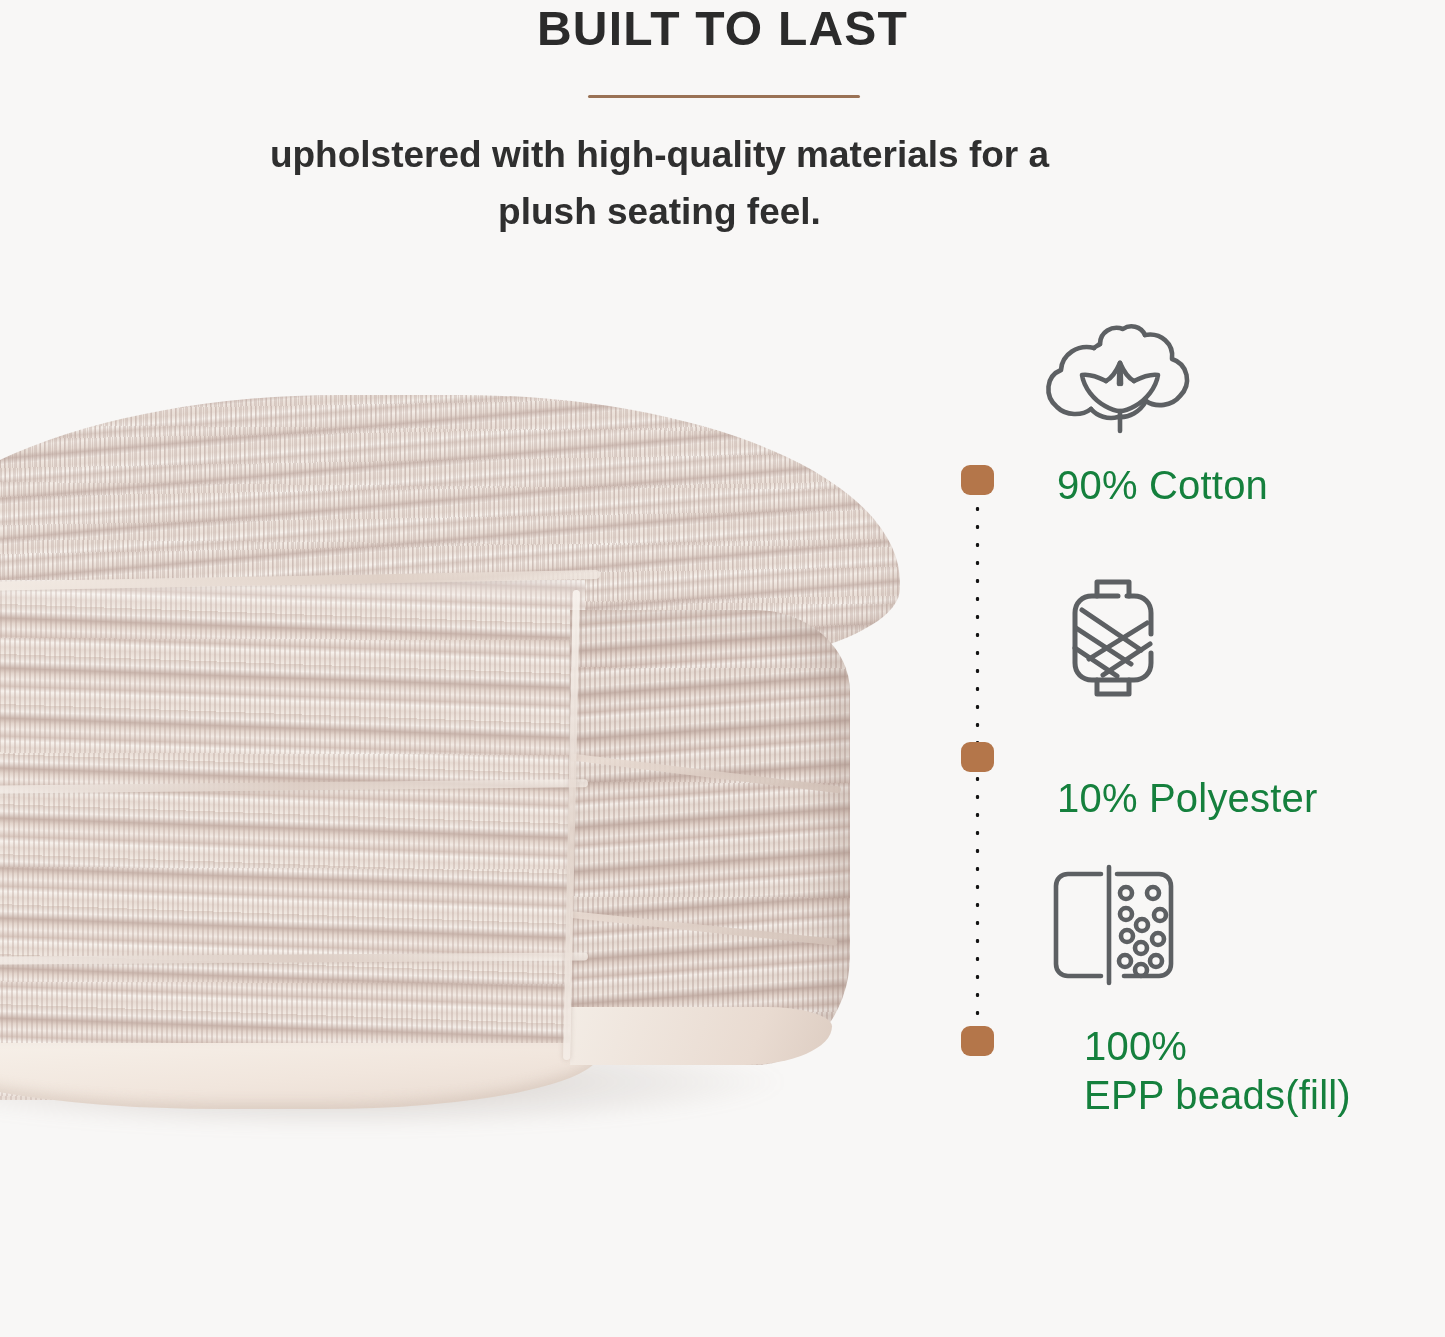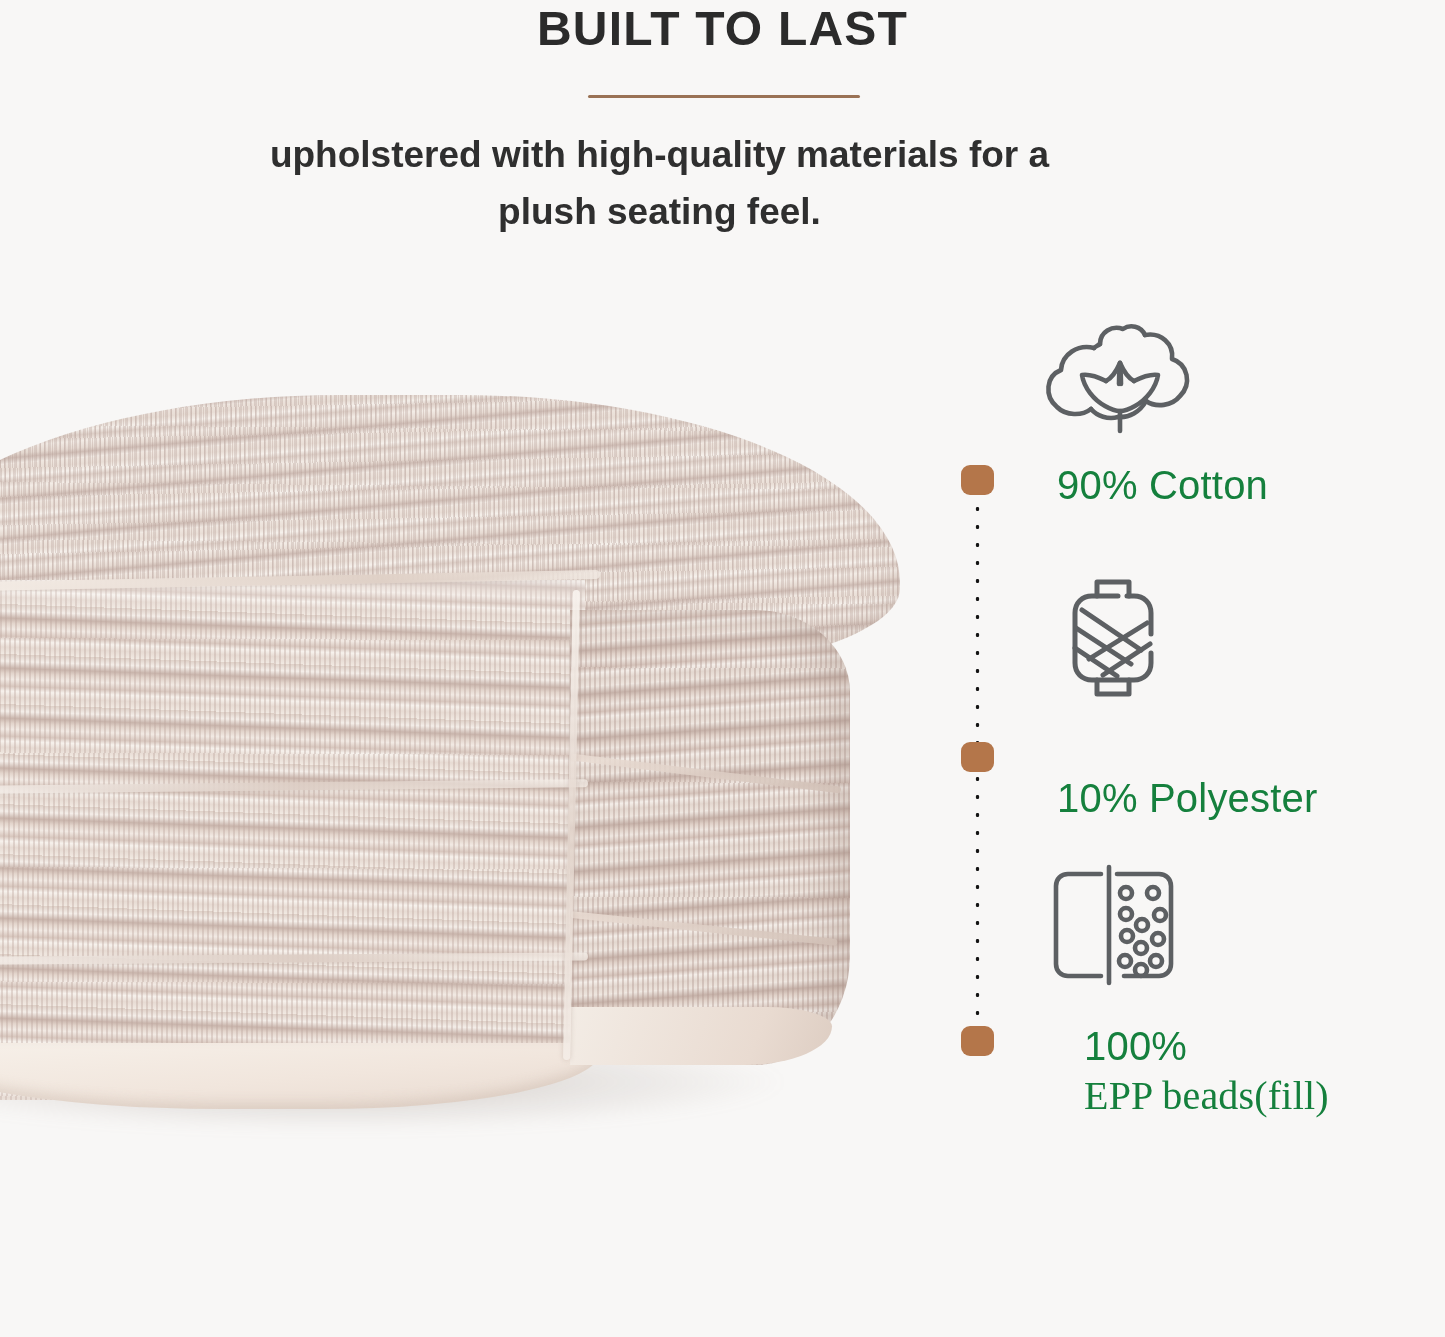--- a/index.html
+++ b/index.html
@@ -162,21 +162,21 @@
   }
 
   #icon-cotton { left:1040px; top:322px; }
   #label-cotton { left:1057px; top:461px; }
 
   #icon-thread { left:1055px; top:576px; }
   #label-polyester { left:1057px; top:774px; }
 
   #icon-beads { left:1046px; top:862px; }
   #label-epp { left:1057px; top:1022px;margin-left:27px; }
-  #label-epp .line2 { display:block;font-family:Liberation Serif, serif; }
+  #label-epp .line2 { display:block; }
 </style>
 </head>
 <body>
 
 <div id="header">
   <div id="headline">BUILT TO LAST</div>
   <div id="divider"></div>
   <div id="subhead">
     <span>upholstered with high-quality materials for a</span>
     <span class="l2">plush seating feel.</span>

